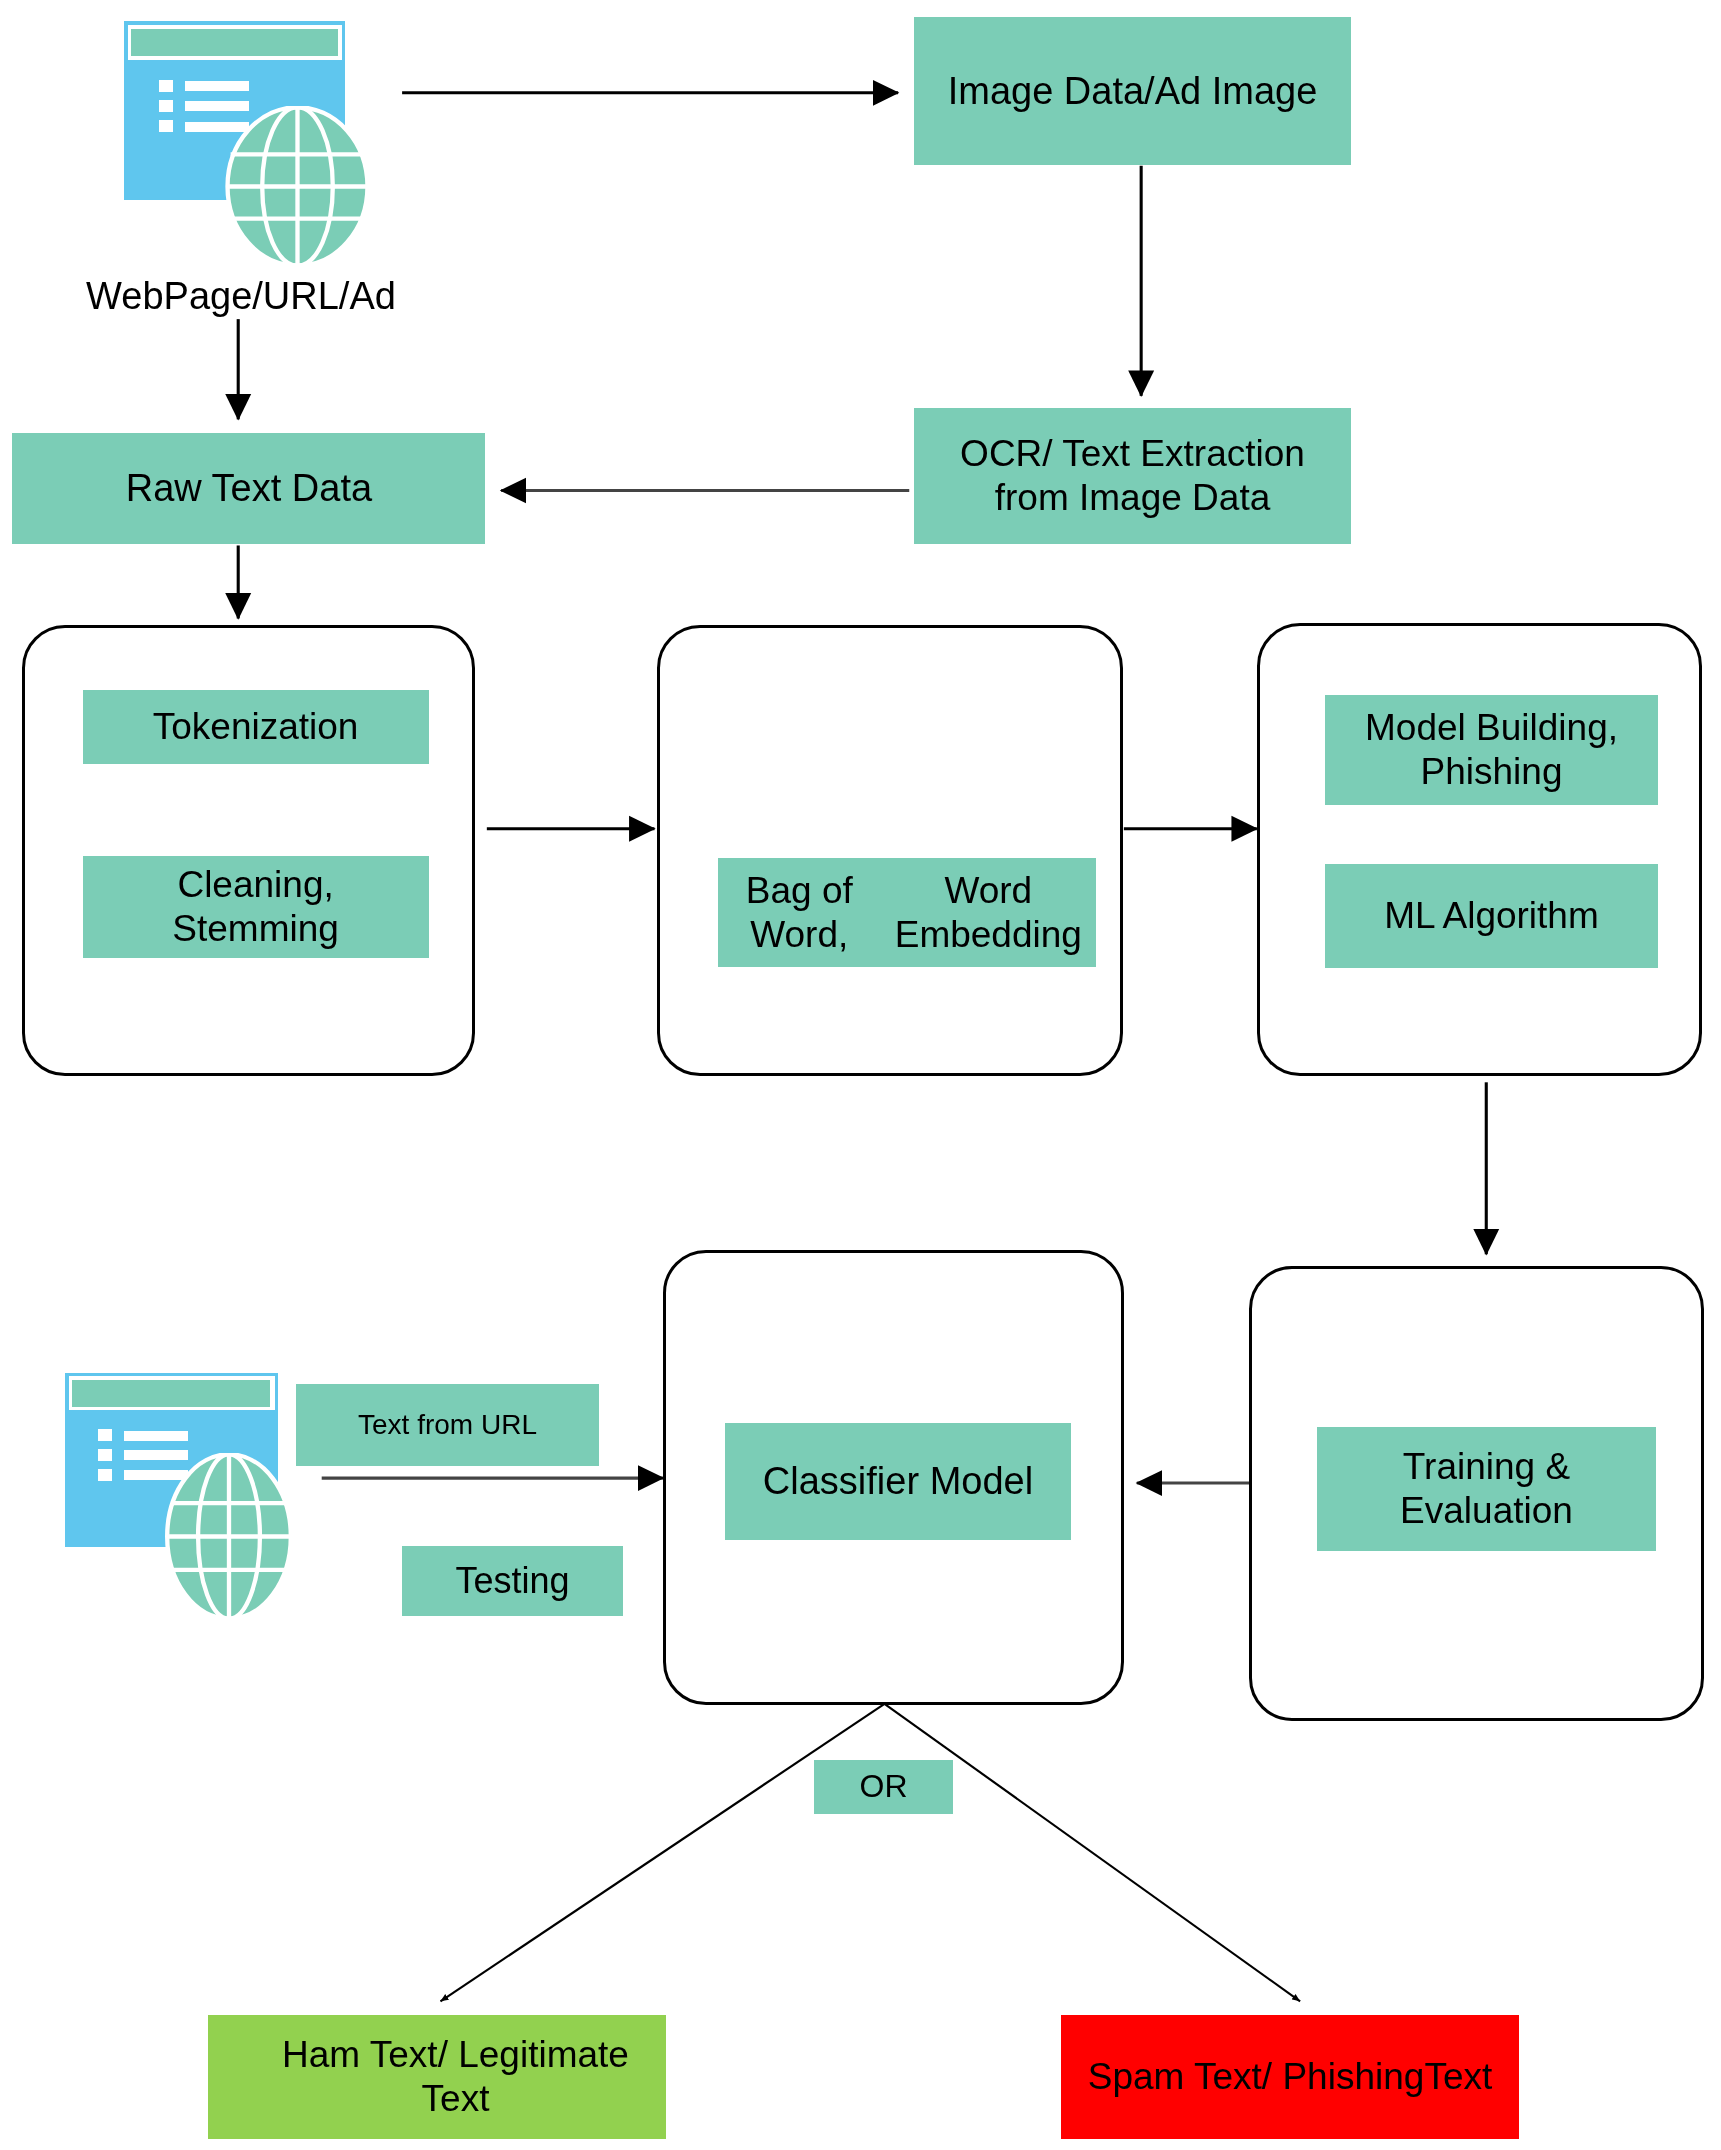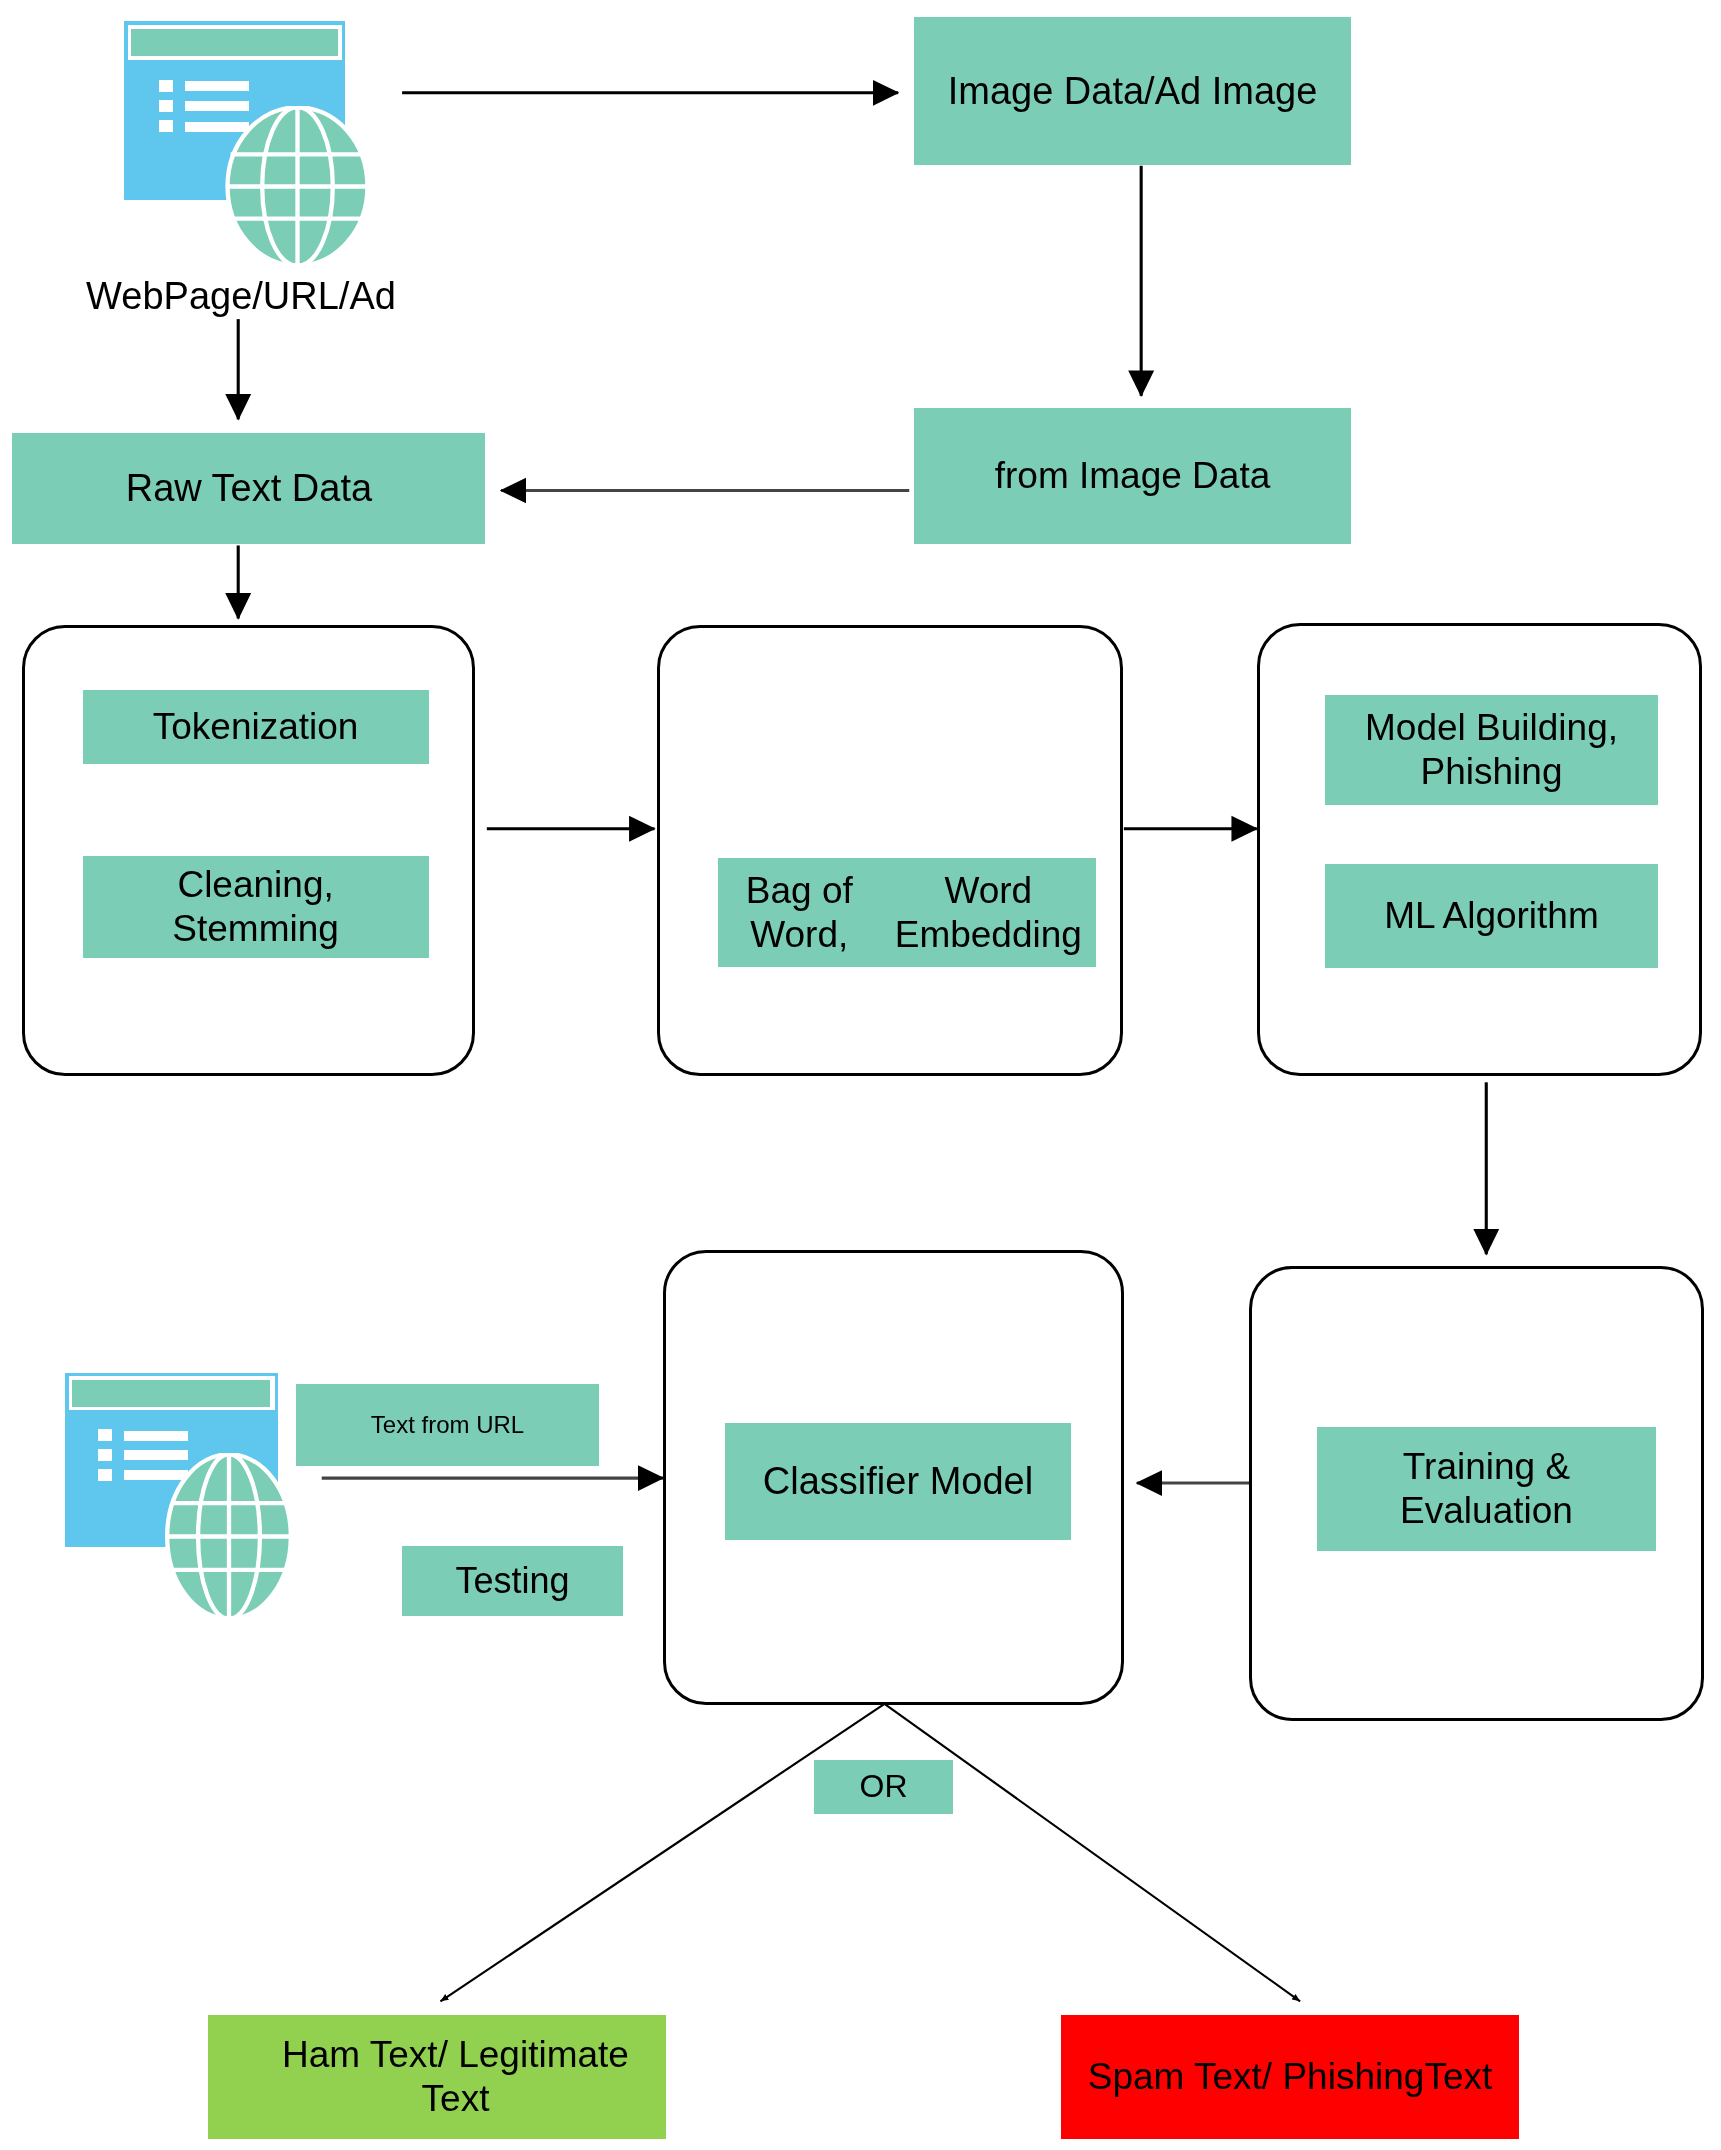--- a/index.html
+++ b/index.html
@@ -165,20 +165,21 @@
         <line x1="17" y1="182" x2="233" y2="182"></line>
       </g>
     </svg>
   </div>
 
   <div class="abs plain-label cond" style="left:74px; top:272px; width:334px; height:48px; font-size:38px;">WebPage/URL/Ad</div>
 
   <div class="abs teal-box cond" style="left:914px; top:17.3px; width:437px; height:148px; font-size:38px;">Image Data/Ad Image</div>
 
   <div class="abs teal-box cond" style="left:914px; top:408px; width:437px; height:136px; font-size:37px; flex-direction:column;">
+    <span>OCR/ Text Extraction</span>
     <span>from Image Data</span>
   </div>
 
   <div class="abs teal-box cond" style="left:12.4px; top:433px; width:473px; height:111px; font-size:38px;">Raw Text Data</div>
 
   <div class="abs stage" style="left:21.6px; top:625px; width:453px; height:451px;">
     <div class="abs teal-box" style="left:58px; top:62px; width:346px; height:74px; font-size:37px;">Tokenization</div>
     <div class="abs teal-box" style="left:58px; top:228px; width:346px; height:102px; font-size:37px; flex-direction:column;">
       <span>Cleaning,</span>
       <span>Stemming</span>
@@ -218,21 +219,21 @@
         <ellipse cx="110" cy="135" rx="100" ry="133"></ellipse>
         <ellipse cx="110" cy="135" rx="50" ry="133"></ellipse>
         <line x1="110" y1="4" x2="110" y2="266"></line>
         <line x1="16" y1="81" x2="204" y2="81"></line>
         <line x1="11" y1="135" x2="209" y2="135"></line>
         <line x1="16" y1="189" x2="204" y2="189"></line>
       </g>
     </svg>
   </div>
 
-  <div class="abs teal-box cond" style="left:296px; top:1384px; width:303px; height:82px; font-size:24px;">Text from URL</div>
+  <div class="abs teal-box cond" style="left:296px; top:1384px; width:303px; height:82px; font-size:28px;">Text from URL</div>
 
   <div class="abs teal-box cond" style="left:402px; top:1546px; width:221px; height:70px; font-size:36px;">Testing</div>
 
   <div class="abs stage" style="left:663px; top:1250px; width:461px; height:455px;">
     <div class="abs teal-box cond" style="left:59px; top:170px; width:346px; height:117px; font-size:38px;">Classifier Model</div>
   </div>
 
   <div class="abs stage" style="left:1249px; top:1266px; width:455px; height:455px;padding-left:16px;">
     <div class="abs teal-box cond" style="left:65px; top:158px; width:339px; height:124px; font-size:37px; flex-direction:column;">
       <span>Training &amp;</span>

